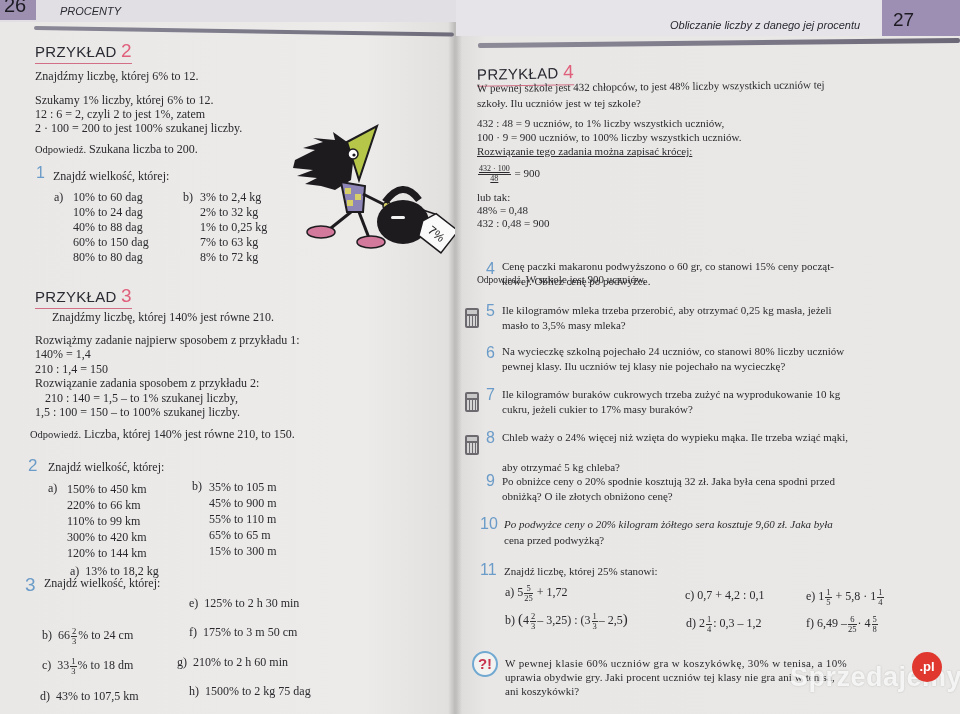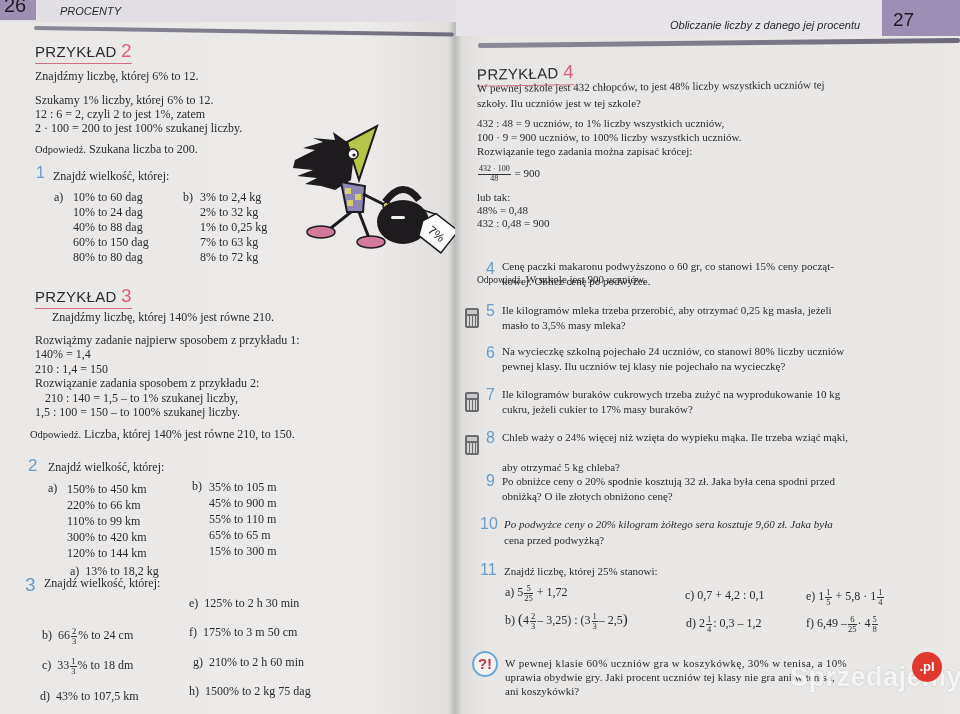--- a/index.html
+++ b/index.html
@@ -133,36 +133,36 @@
 </div>
 
 <div class="tasknum" style="left:25px;top:574px;font-size:19px;">3</div>
 <div class="t" style="left:44px;top:576px;">Znajdź wielkość, której:</div>
 <div class="col" style="left:42px;top:564px;margin-left:28px;"><span>a)</span>&nbsp; <span>13% to 18,2 kg</span></div>
 <div class="col" style="left:42px;top:627px;"><span>b)</span>&nbsp; <span>66</span><span class="frac"><span class="n">2</span><span>3</span></span><span>% to 24 cm</span></div>
 <div class="col" style="left:42px;top:657px;"><span>c)</span>&nbsp; <span>33</span><span class="frac"><span class="n">1</span><span>3</span></span><span>% to 18 dm</span></div>
 <div class="col" style="left:40px;top:689px;"><span>d)</span>&nbsp; <span>43% to 107,5 km</span></div>
 <div class="col" style="left:189px;top:596px;"><span>e)</span>&nbsp; <span>125% to 2 h 30 min</span></div>
 <div class="col" style="left:189px;top:625px;"><span>f)</span>&nbsp; <span>175% to 3 m 50 cm</span></div>
-<div class="col" style="left:193px;top:655px;"><span>g)</span>&nbsp; <span>210% to 2 h 60 min</span></div>
+<div class="col" style="left:177px;top:655px;"><span>g)</span>&nbsp; <span>210% to 2 h 60 min</span></div>
 <div class="col" style="left:189px;top:684px;"><span>h)</span>&nbsp; <span>1500% to 2 kg 75 dag</span></div>
 
 <div class="hdr-right"></div>
 <div class="pg-tab-right"></div>
 <div class="pg-num" style="left:893px;top:9px;font-size:19px;">27</div>
 <div class="run-title" style="left:670px;top:19px;">Obliczanie liczby z danego jej procentu</div>
 <div class="rule-right"></div>
 
 <div class="ex-title" style="left:477px;top:62px;transform:rotate(-1deg);"><span>PRZYKŁAD</span> <span class="num">4</span></div>
 <div class="t small" style="left:477px;top:81px;transform:rotate(-.6deg);transform-origin:left;">W pewnej szkole jest 432 chłopców, to jest 48% liczby wszystkich uczniów tej</div>
 <div class="t small" style="left:477px;top:96px;">szkoły. Ilu uczniów jest w tej szkole?</div>
 <div class="t small" style="left:477px;top:116px;">432 : 48 = 9 uczniów, to 1% liczby wszystkich uczniów,</div>
 <div class="t small" style="left:477px;top:130px;">100 · 9 = 900 uczniów, to 100% liczby wszystkich uczniów.</div>
-<div class="t small" style="left:477px;top:144px;">Rozwiązanie tego zadania można zapisać krócej:</div>
-<div class="t small" style="left:477px;top:165px;"><span class="frac" style="font-size:8px;"><span class="n">432 · 100</span><span>48</span></span> <span>= 900</span></div>
+<div class="t small" style="left:477px;top:144px;text-decoration:underline;">Rozwiązanie tego zadania można zapisać krócej:</div>
+<div class="t small" style="left:477px;top:165px;"><span class="frac" style="font-size:8px;text-decoration:underline;"><span class="n">432 · 100</span><span>48</span></span> <span>= 900</span></div>
 <div class="t small" style="left:477px;top:190px;">lub tak:</div>
 <div class="t small" style="left:477px;top:203px;">48% = 0,48</div>
 <div class="t small" style="left:477px;top:216px;">432 : 0,48 = 900</div>
 <div class="t small" style="left:477px;top:232px;margin-top:40px;"><span class="ans-label" style="font-size:9.5px">Odpowiedź.</span> <span>W szkole jest 900 uczniów.</span></div>
 
 <div class="tasknum" style="left:486px;top:260px;">4</div>
 <div class="t small" style="left:502px;top:259px;">Cenę paczki makaronu podwyższono o 60 gr, co stanowi 15% ceny począt-</div>
 <div class="t small" style="left:502px;top:274px;">kowej. Oblicz cenę po podwyżce.</div>
 
 <div class="calc" style="left:465px;top:308px;"></div>

